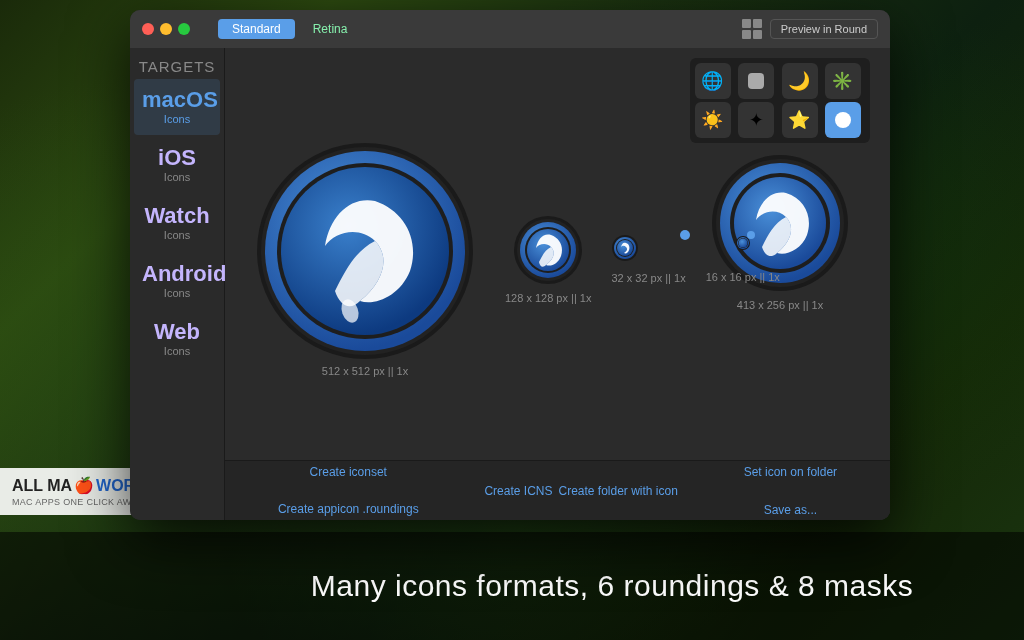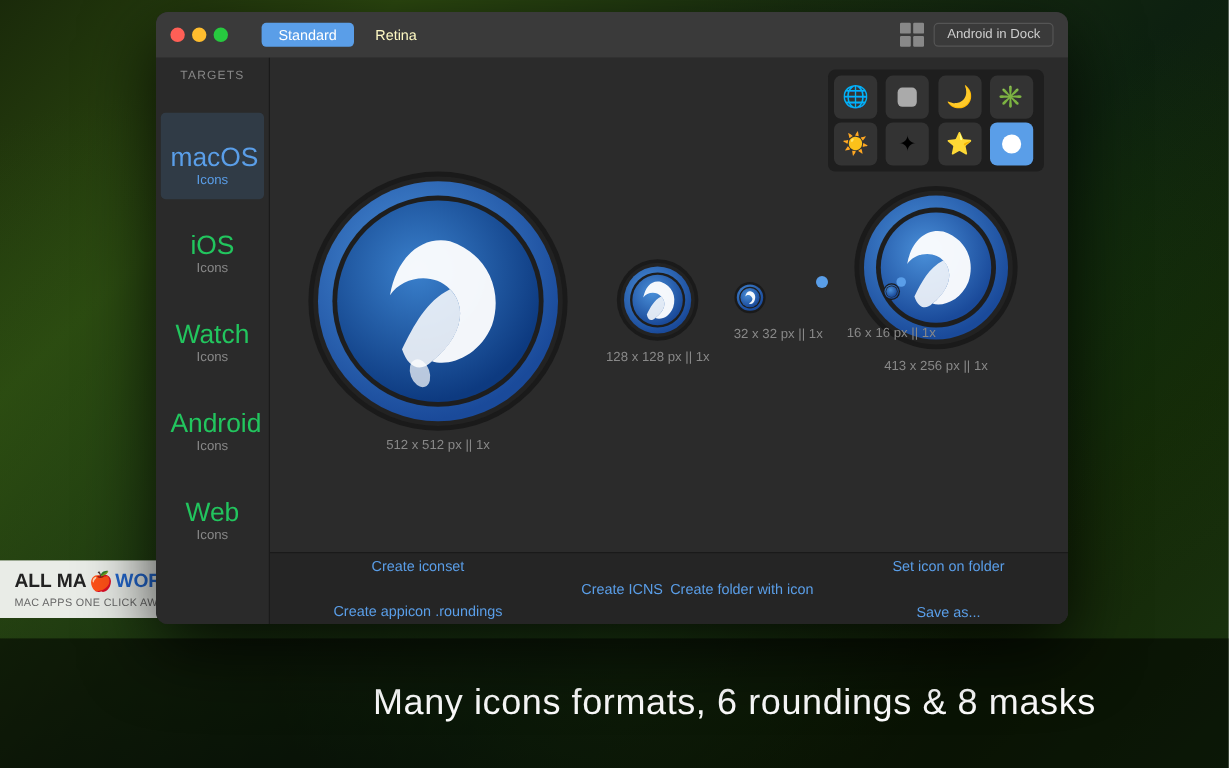--- a/index.html
+++ b/index.html
@@ -91,21 +91,21 @@
       border-radius: 4px;
       font-size: 12px;
       cursor: pointer;
     }
     .tab-btn.active {
       background: #5a9ee8;
       color: #fff;
     }
     .tab-btn.inactive {
       background: transparent;
-      color: #fef9c3;
+      color: #86efac;
     }
 
     .title-bar-right {
       margin-left: auto;
       display: flex;
       align-items: center;
       gap: 8px;
     }
     .grid-icon {
       width: 20px;
@@ -139,46 +139,45 @@
     
     .sidebar {
       width: 95px;
       background: #2a2a2a;
       border-right: 1px solid #1a1a1a;
       display: flex;
       flex-direction: column;
       padding-top: 10px;
     }
     .sidebar-title {
-      font-size: 10px;
+      font-size: 15px;
       color: #888;
       text-align: center;
       letter-spacing: 1px;
-      margin-bottom: 24px;
+      margin-bottom: 3px;
       text-transform: uppercase;
     }
     .sidebar-item {
       padding: 10px 8px;
       text-align: center;
       cursor: pointer;
       border-radius: 4px;
       margin: 1px 4px;
     }
     .sidebar-item.active {
       background: rgba(90,158,232,0.15);
     }
     .sidebar-item-main {
       font-size: 22px;
-      font-weight: 400;
+      font-weight: 700;
       color: #5a9ee8;
       line-height: 1;
-      margin-top: 16px;
     }
     .sidebar-item-main.inactive {
-      color: #22c55e;
+      color: #c4b5fd;
     }
     .sidebar-item-sub {
       font-size: 11px;
       color: #888;
       margin-top: 2px;
     }
     .sidebar-item.active .sidebar-item-sub {
       color: #5a9ee8;
     }
 
@@ -390,21 +389,21 @@
       <div class="tab-btn active">Standard</div>
       <div class="tab-btn inactive">Retina</div>
     </div>
     <div class="title-bar-right">
       <div class="grid-icon">
         <span></span>
           <span></span>
           <span></span>
           <span></span>
       </div>
-      <button class="preview-dock-btn">Android in Dock</button>
+      <button class="preview-dock-btn">Preview in Round</button>
     </div>
   </div>
 
   <div class="app-body">
 
     <div class="sidebar">
       <div class="sidebar-title">TARGETS</div>
       <div class="sidebar-item active">
         <div class="sidebar-item-main">macOS</div>
         <div class="sidebar-item-sub">Icons</div>

